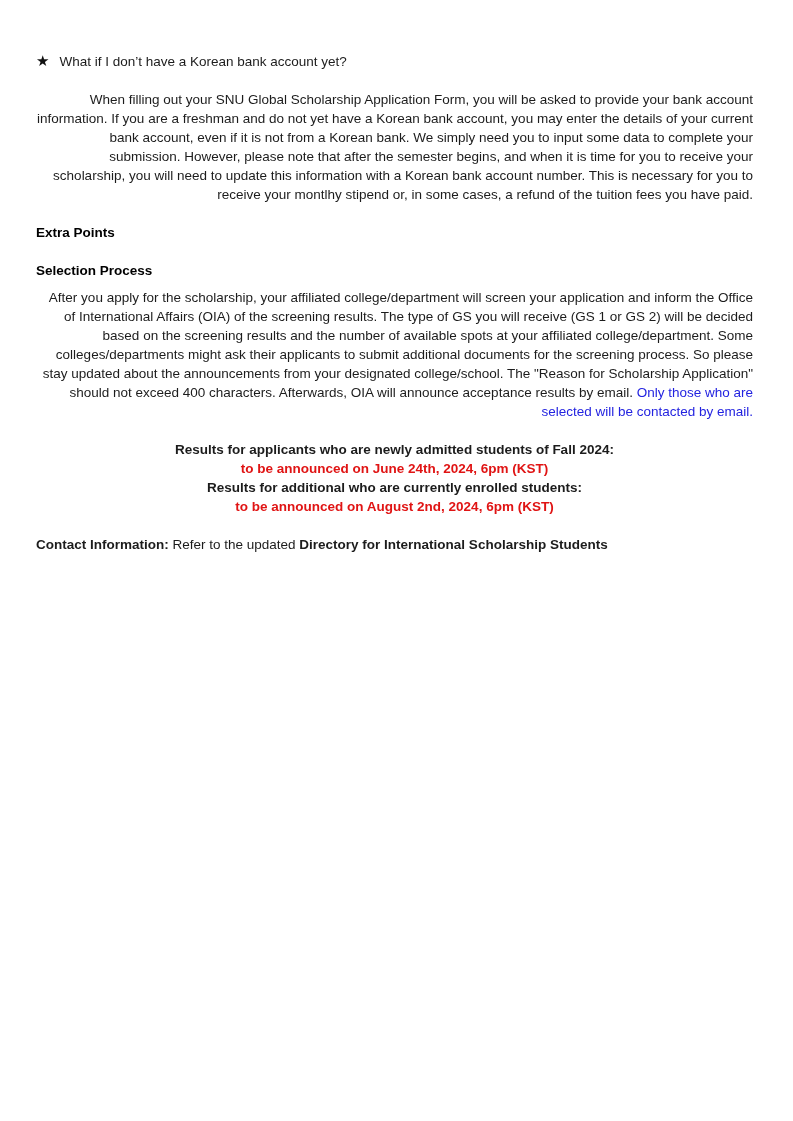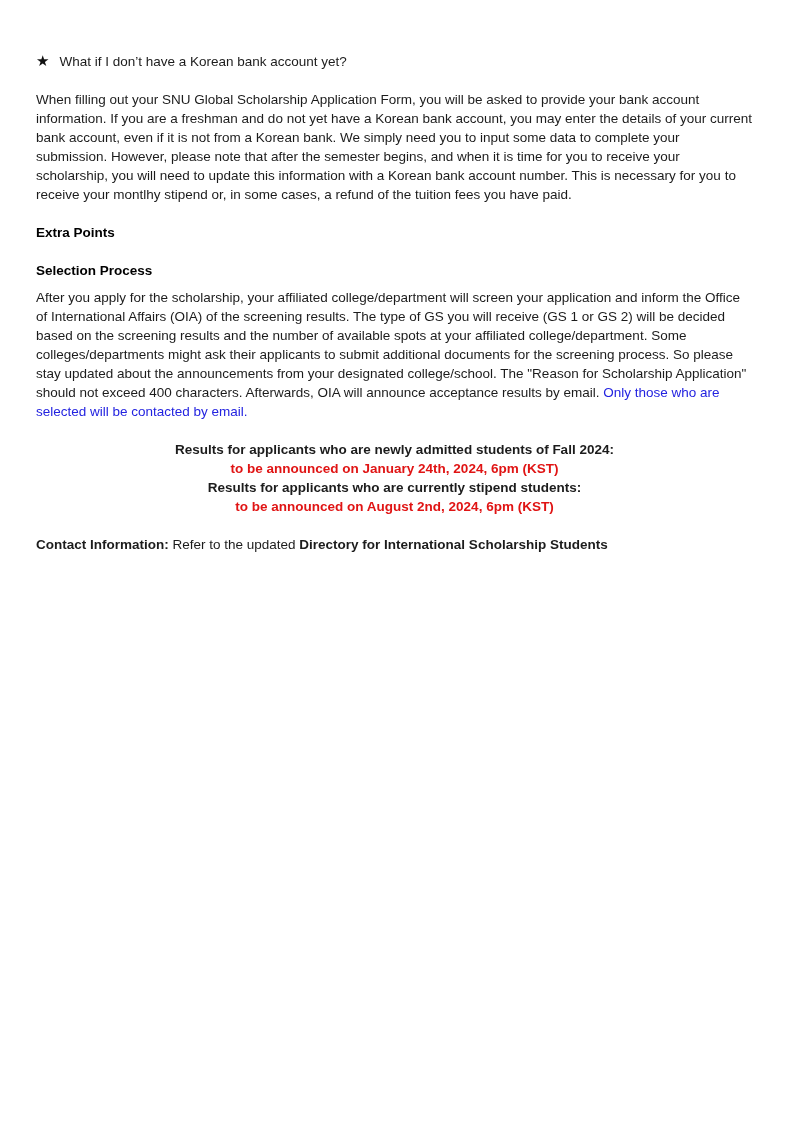--- a/index.html
+++ b/index.html
@@ -24,20 +24,21 @@
     margin: 0 0 19px 0;
   }
   .star {
     display: inline-block;
     margin-right: 10px;
     font-size: 15px;
     color: #111111;
   }
   p.para {
     margin: 0 0 19px 0;
+    text-align: right;
   }
   h3.heading {
     margin: 0 0 19px 0;
     font-size: 13.5px;
     line-height: 19px;
     font-weight: 700;
     color: #000000;
   }
   h3.tight {
     margin-bottom: 8px;
@@ -69,20 +70,20 @@
 
   <h3 class="heading">Extra Points</h3>
 
 
   <h3 class="heading tight">Selection Process</h3>
 
   <p class="para"><span>After you apply for the scholarship, your affiliated college/department will screen your application and inform the Office of International Affairs (OIA) of the screening results. The type of GS you will receive (GS 1 or GS 2) will be decided based on the screening results and the number of available spots at your affiliated college/department. Some colleges/departments might ask their applicants to submit additional documents for the screening process. So please stay updated about the announcements from your designated college/school. The "Reason for Scholarship Application" should not exceed 400 characters. Afterwards, OIA will announce acceptance results by email. </span><span class="blue">Only those who are selected will be contacted by email.</span></p>
 
   <div class="results">
     <div class="bold">Results for applicants who are newly admitted students of Fall 2024:</div>
-    <div class="bold red">to be announced on January 24th, 2024, 6pm (KST)</div>
-    <div class="bold">Results for applicants who are currently stipend students:</div>
+    <div class="bold red">to be announced on June 24th, 2024, 6pm (KST)</div>
+    <div class="bold">Results for additional who are currently enrolled students:</div>
     <div class="bold red">to be announced on August 2nd, 2024, 6pm (KST)</div>
   </div>
 
   <p class="contact"><span class="bold">Contact Information:</span><span> Refer to the updated </span><span class="bold">Directory for International Scholarship Students</span></p>
 
 </div>
 
 </body></html>

